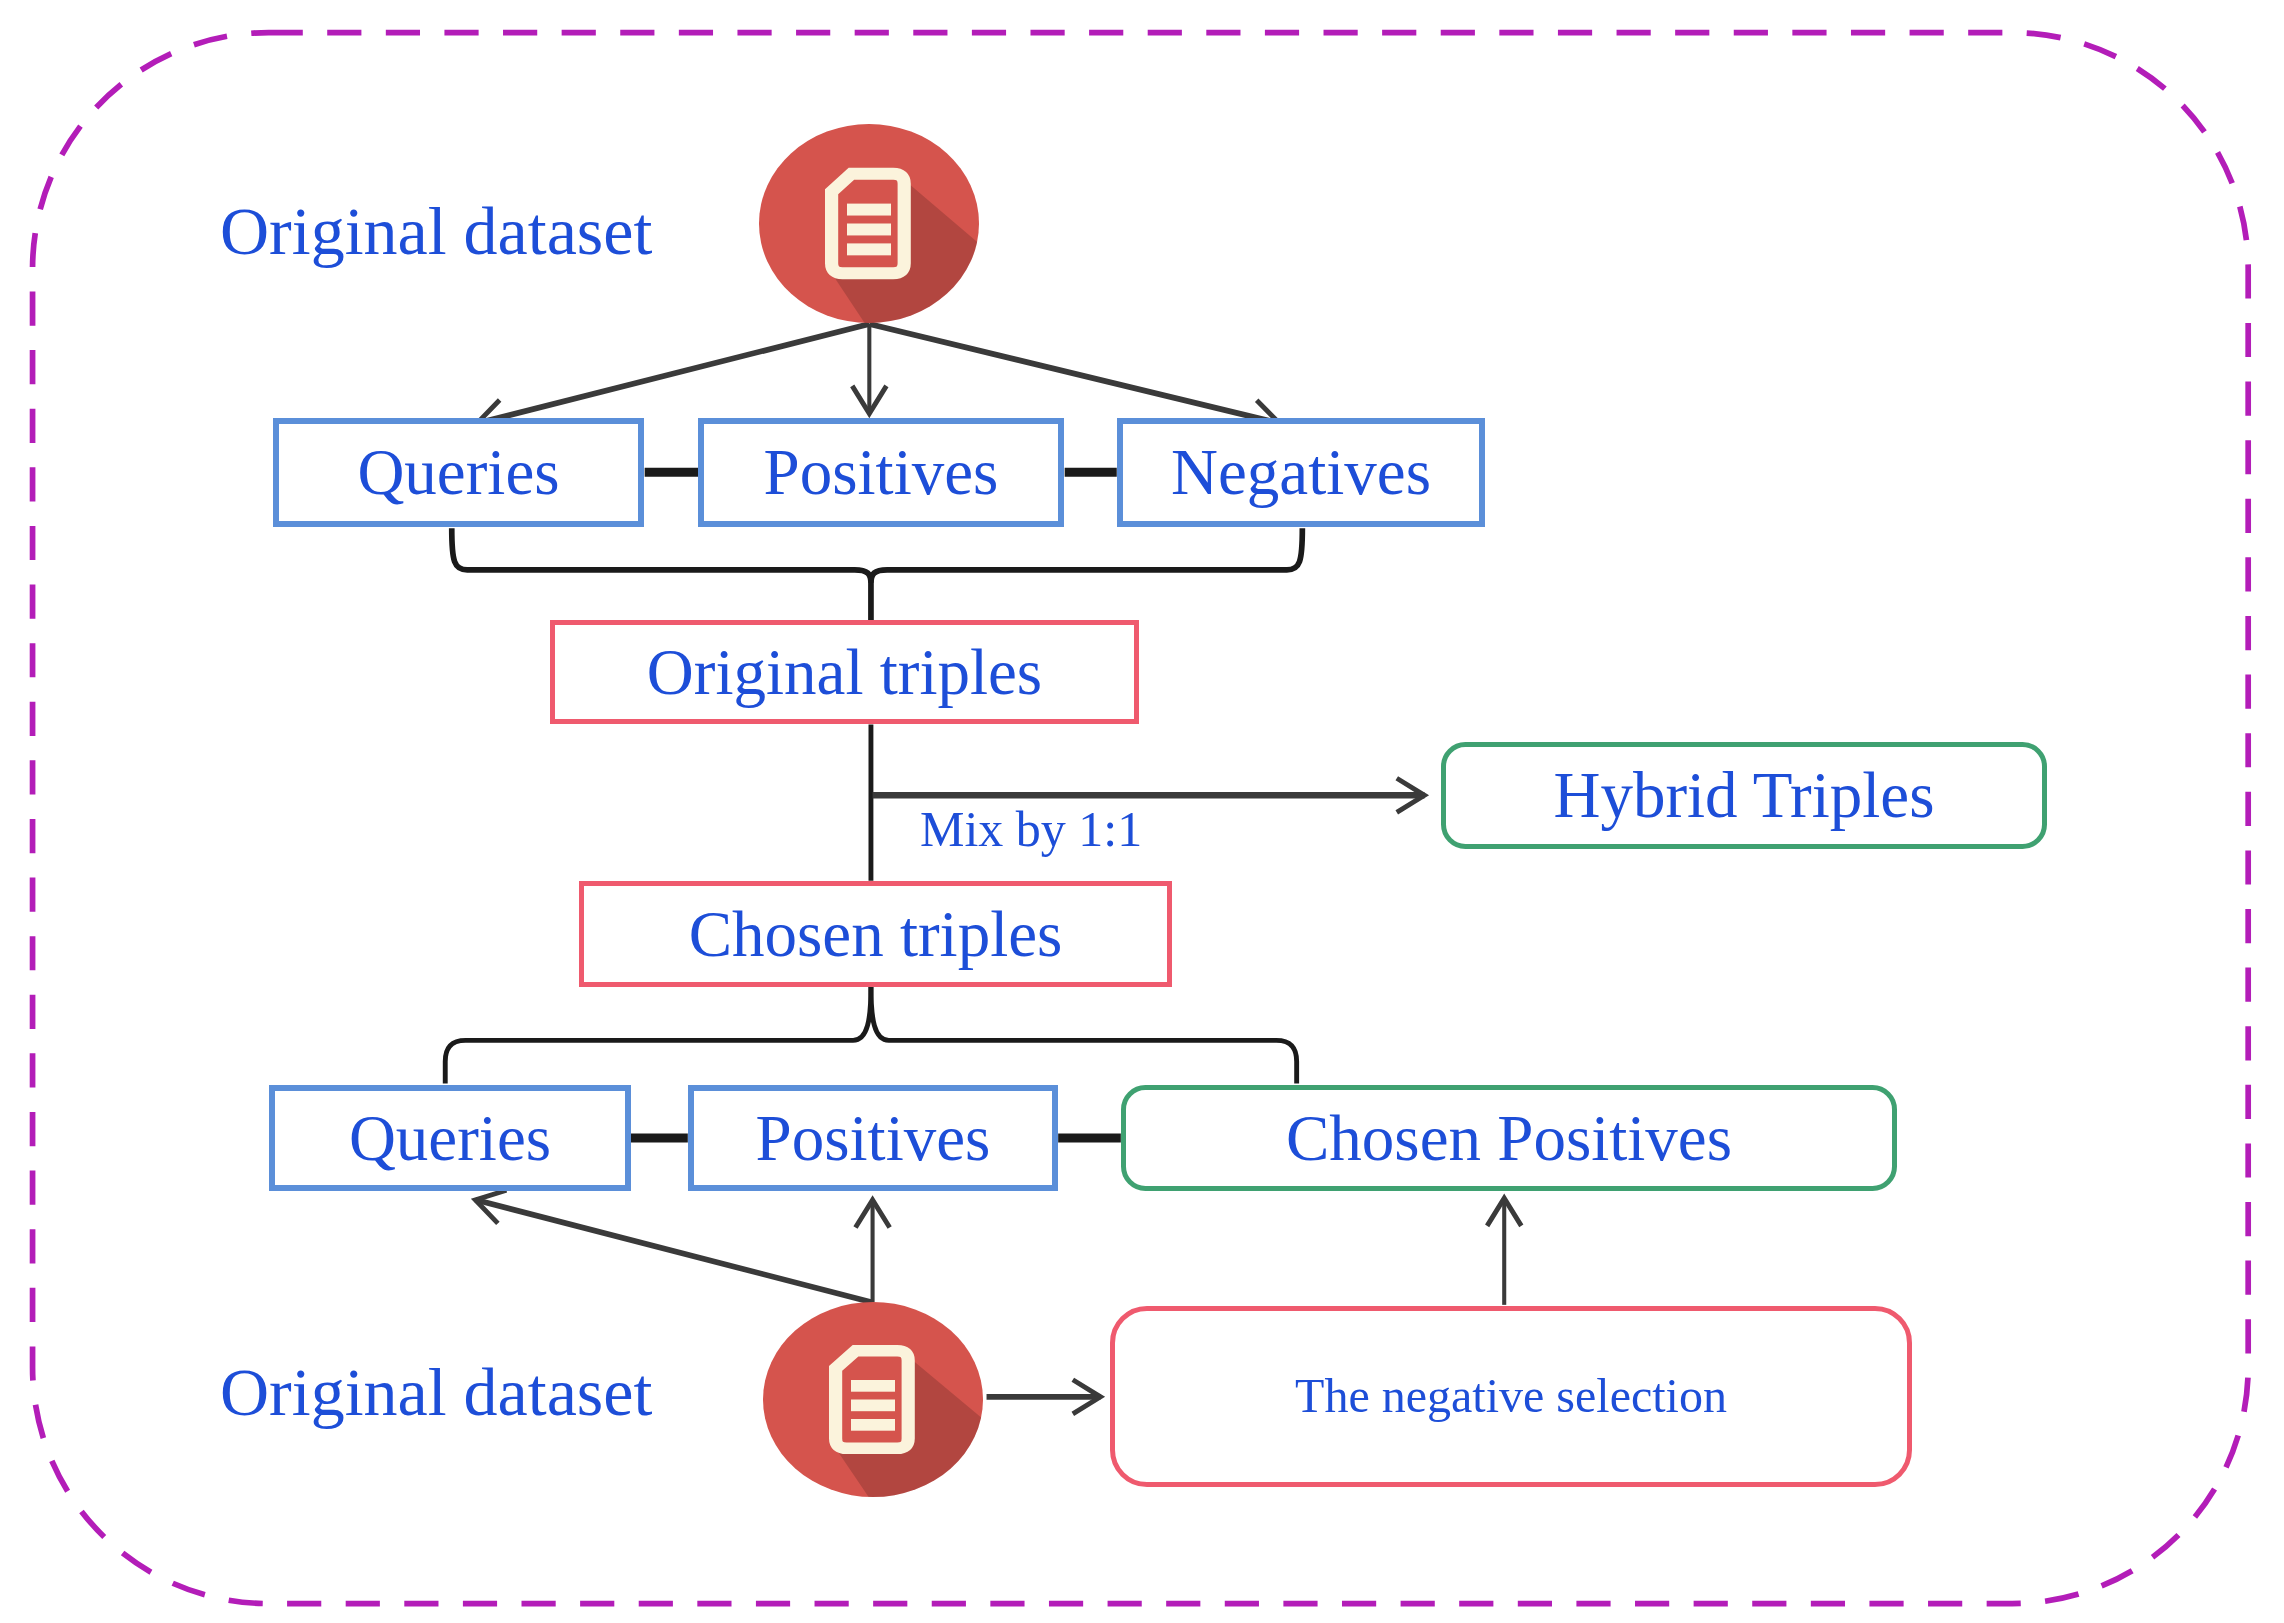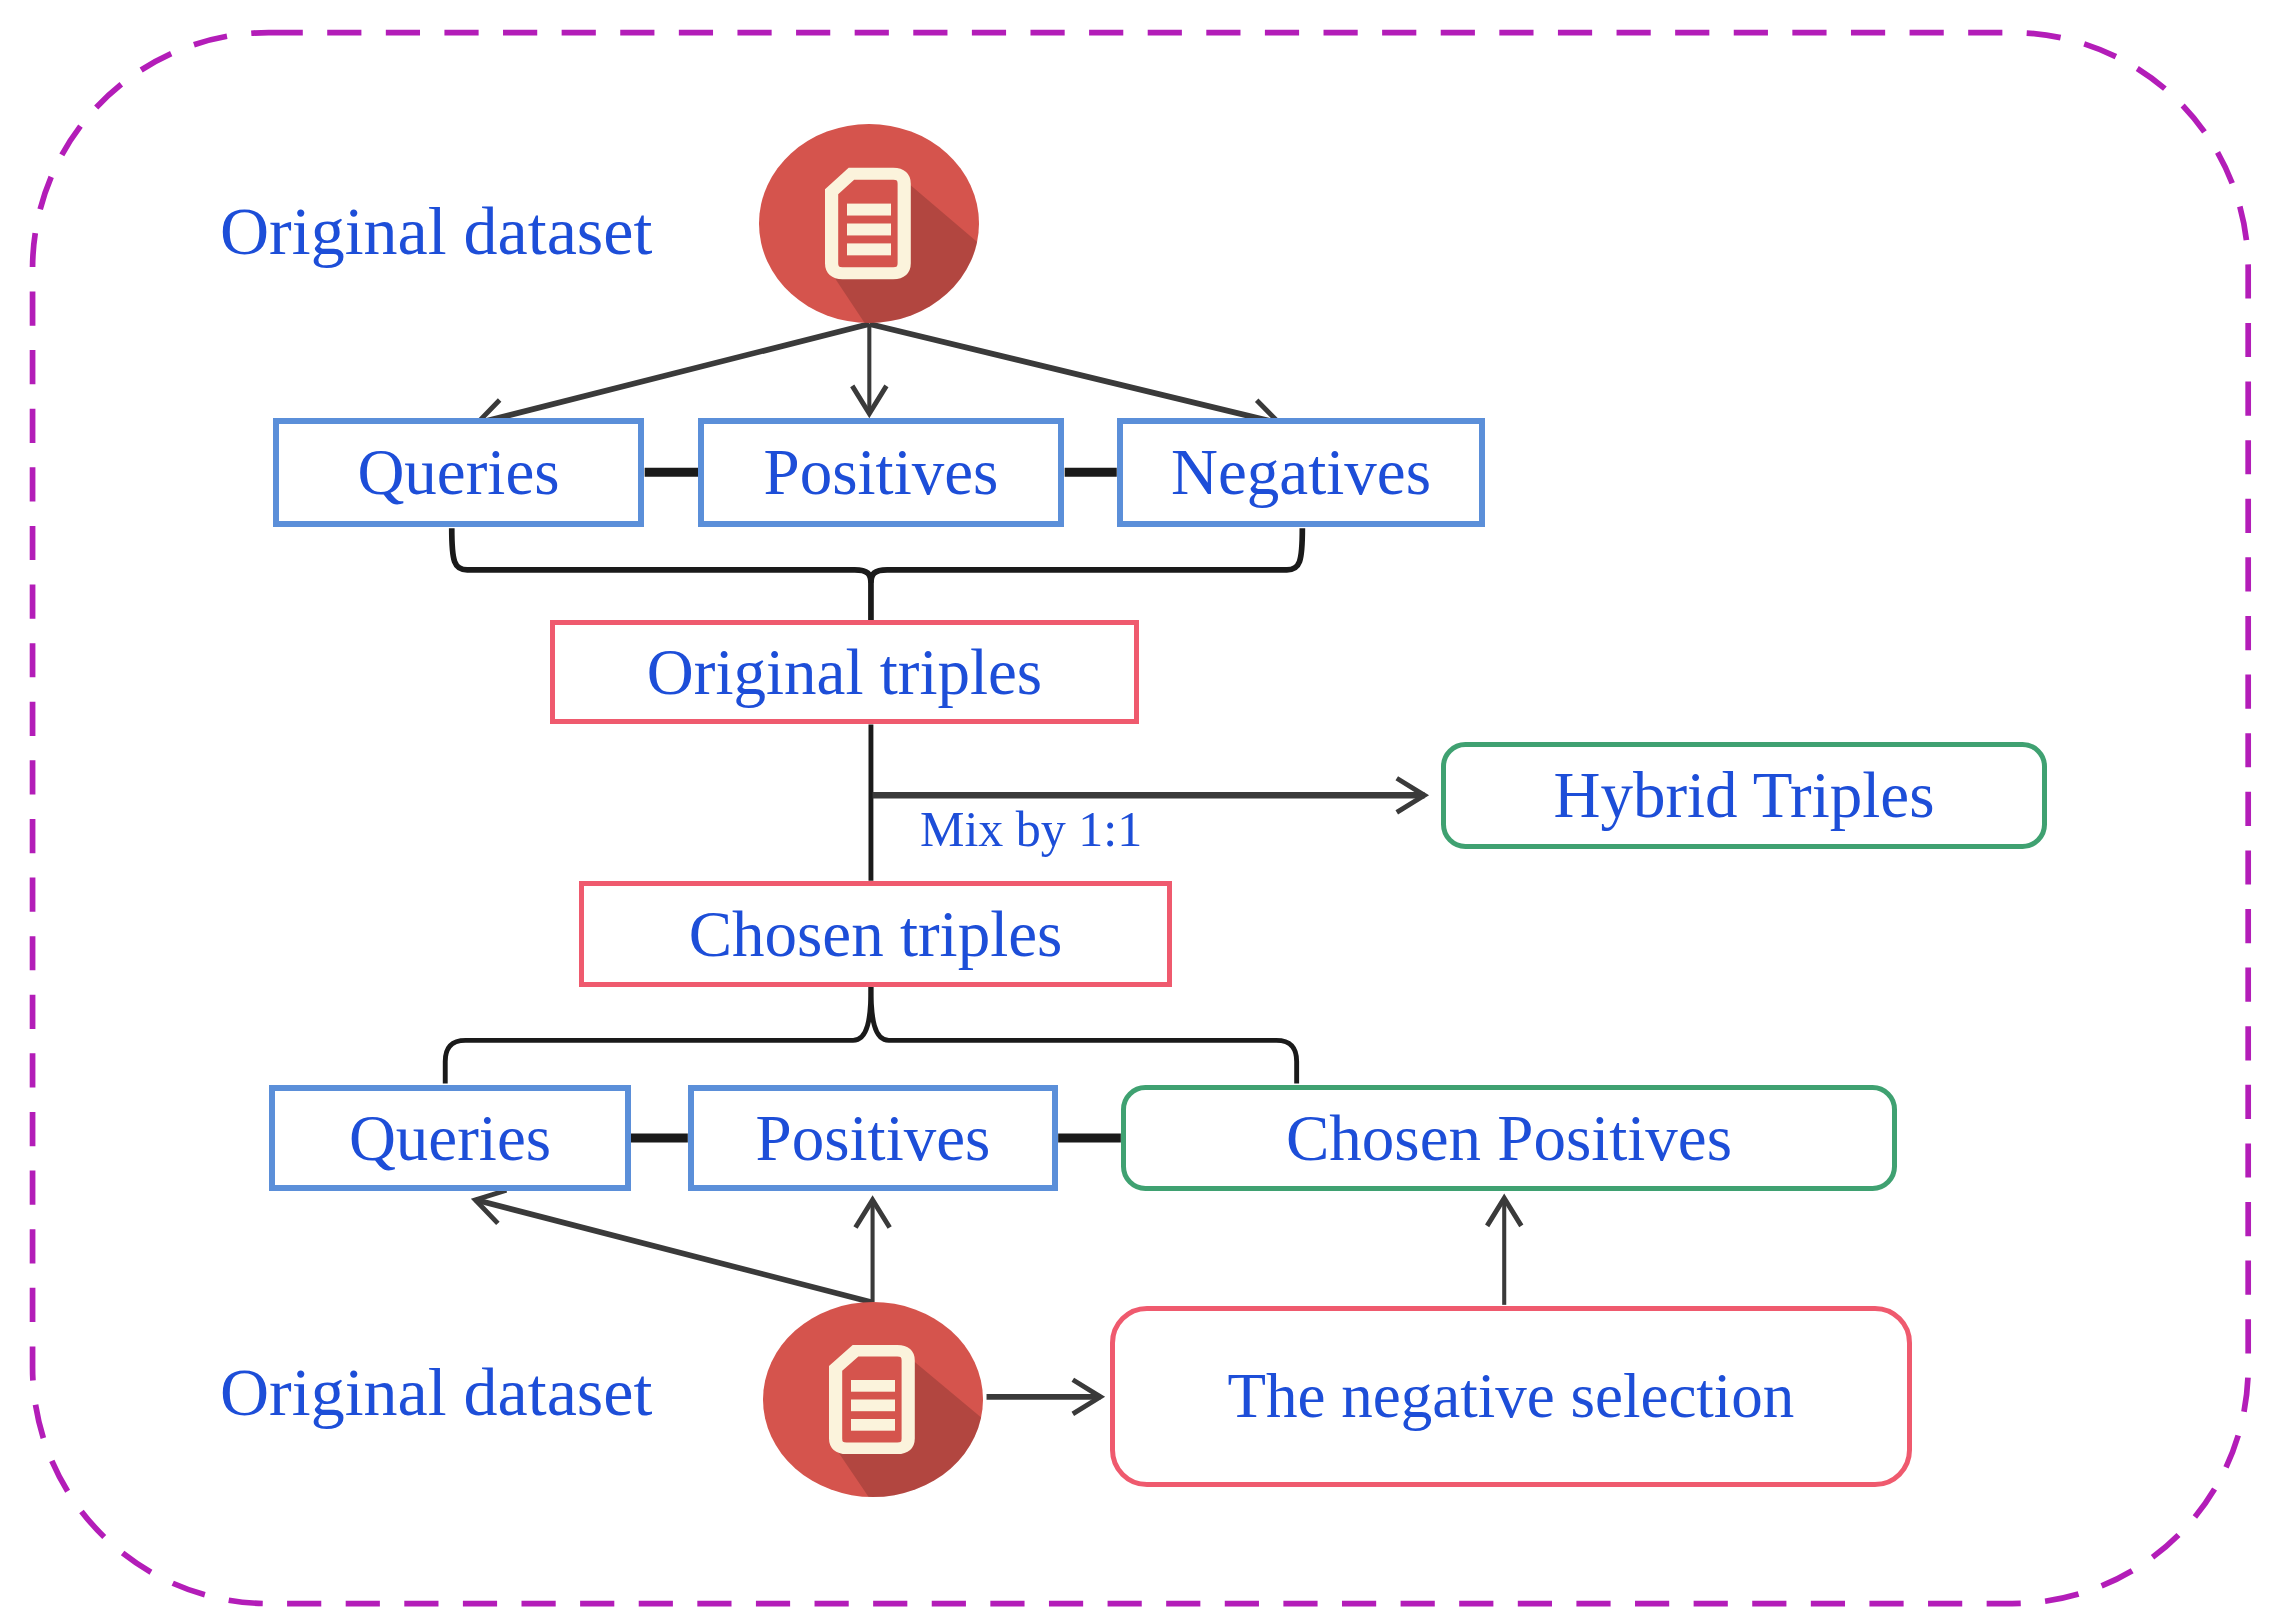--- a/index.html
+++ b/index.html
@@ -42,21 +42,21 @@
   .mixlabel{
     position:absolute;
     font-size:50px;
     line-height:1;
     white-space:nowrap;
   }
   .iconwrap{
     position:absolute;
   }
   .iconwrap svg{display:block;width:100%;height:100%;}
-  .pipe-line{display:block;font-size:63px;line-height:1.38;}
+  .pipe-line{display:block;font-size:48px;line-height:1.38;}
 </style>
 </head>
 <body>
 
 <div id="canvas">
 
   <svg class="overlay" viewBox="0 0 2806 1995">
     <defs>
       <marker id="vhead" markerUnits="userSpaceOnUse" markerWidth="70" markerHeight="70" refX="40" refY="30" orient="auto">
         <path d="M6,9 L40,30 L6,51" fill="none" stroke="#3A3A3A" stroke-width="6"></path>

